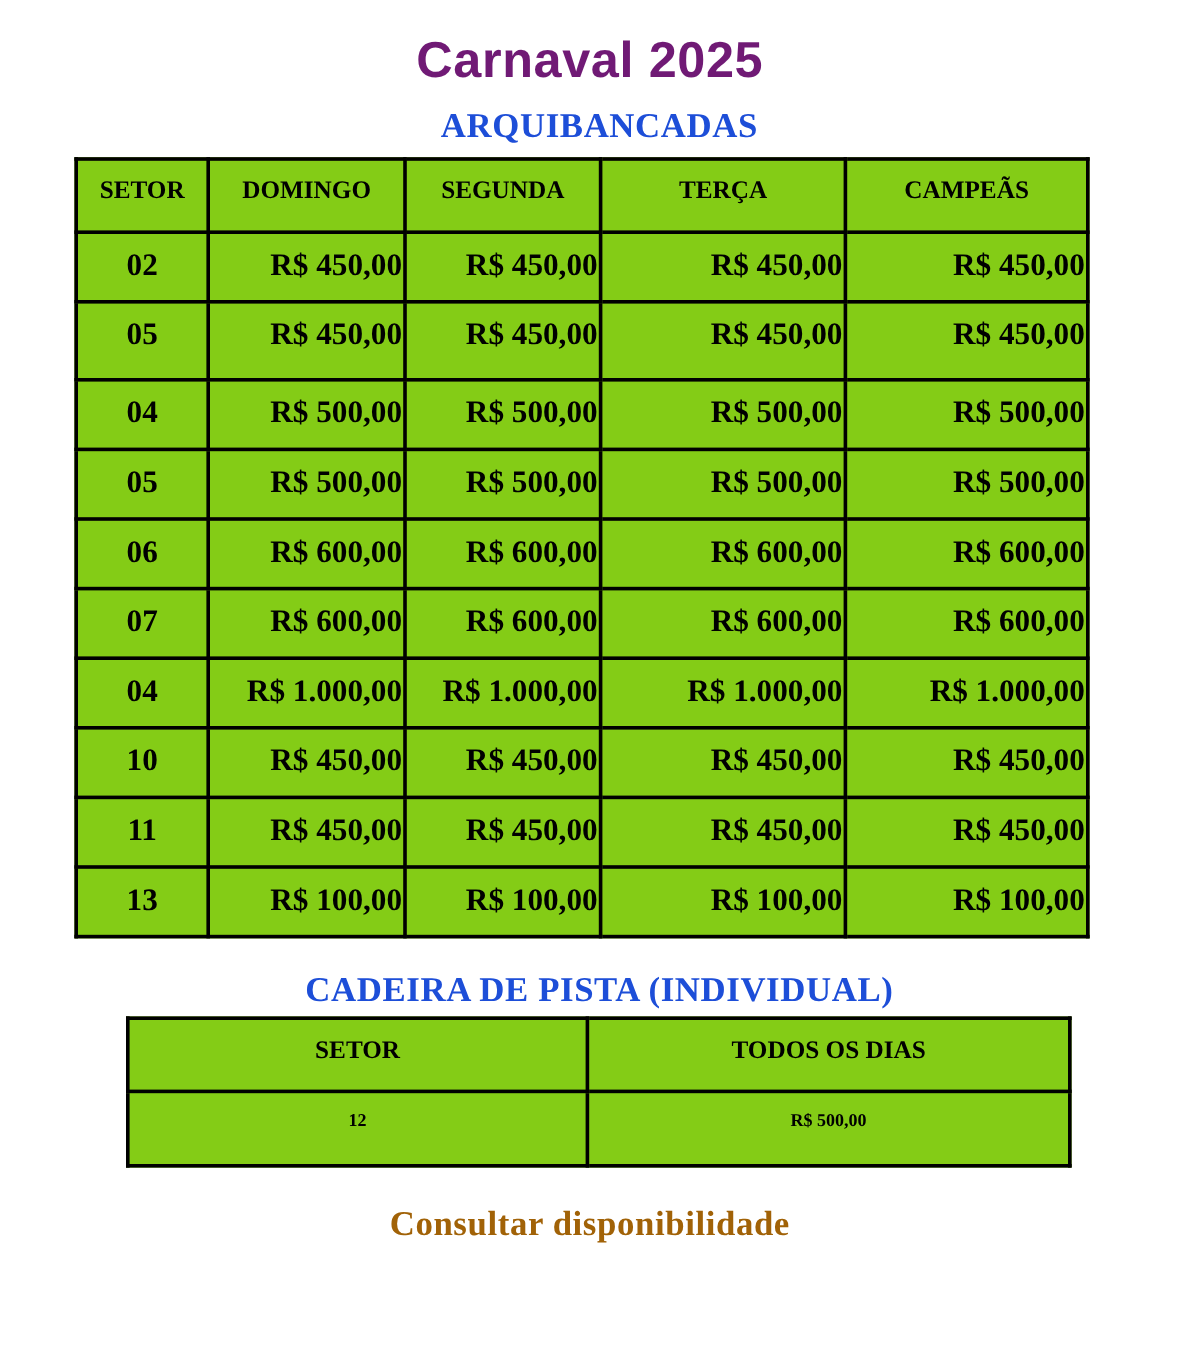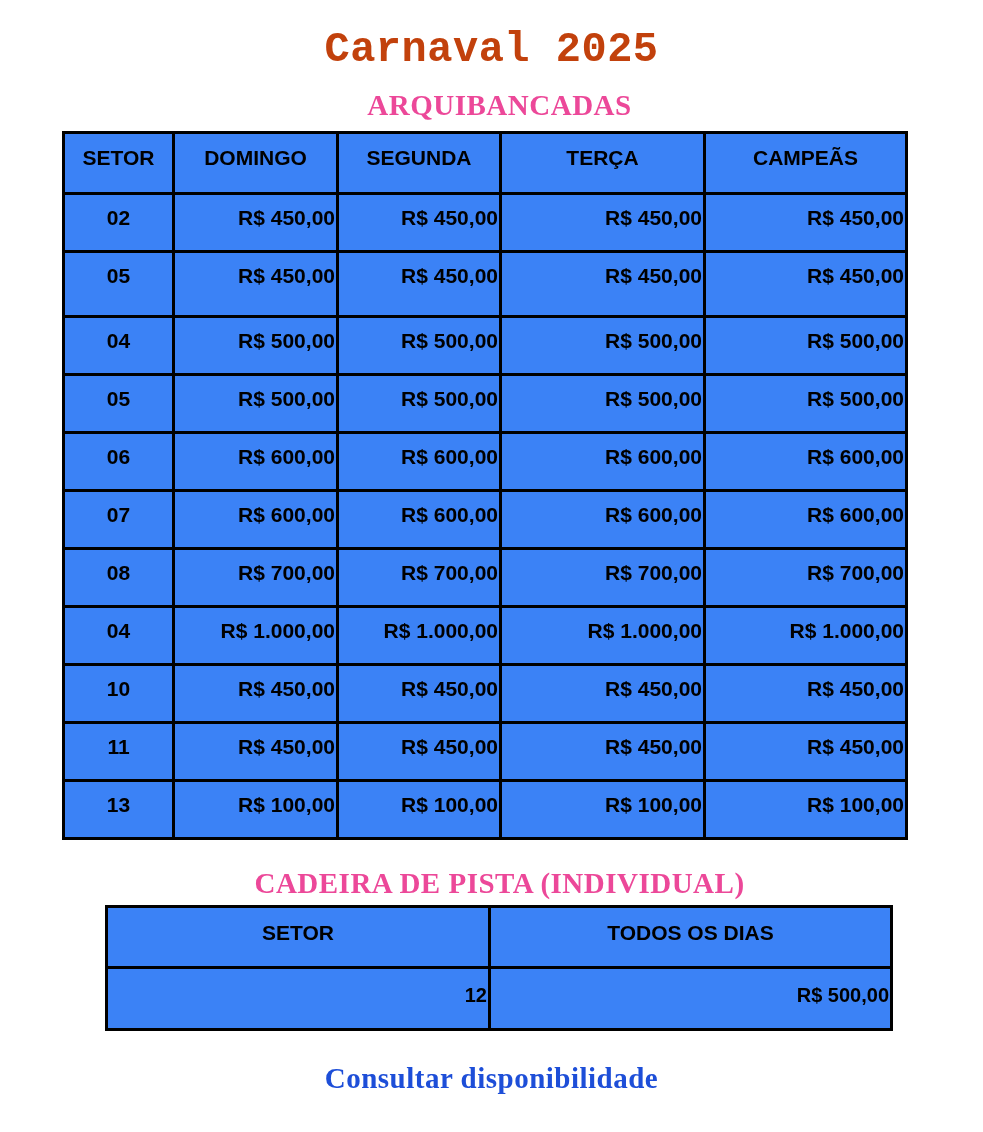--- a/index.html
+++ b/index.html
@@ -21,31 +21,32 @@
     line-height: 1.15;
     font-weight: bold;
     letter-spacing: 0.5px;
   }
   .section-heading {
     font-family: "Liberation Serif", serif;
     font-weight: bold;
     font-size: 29px;
     line-height: 1.12;
     text-align: center;
-    color: #ec4899;
+    color: #1d4ed8;
     margin: 15px 0 0 16px;
     letter-spacing: 0.5px;
   }
   .cadeira-heading {
     margin-top: 27px;
   }
   table {
     border-collapse: collapse;
     table-layout: fixed;
-    background: #3b82f6;
+    background: #84cc16;
+    font-family: Liberation Serif, serif;
   }
   th, td {
     border: 3px solid #000000;
     vertical-align: top;
     overflow: hidden;
     white-space: nowrap;
   }
   
   .arq-table {
     margin: 9px 0 0 62px;
@@ -54,60 +55,60 @@
   .arq-table thead tr { height: 61px; }
   .arq-table tbody tr { height: 58px; }
   .arq-table tbody tr:nth-child(2) { height: 65px; }
   .arq-table th {
     font-size: 21px;
     font-weight: bold;
     text-align: center;
     padding-top: 12px;
   }
   .arq-table td {
-    font-size: 21px;
+    font-size: 26px;
     font-weight: bold;
     padding-top: 11px;
   }
   .arq-table td.setor { text-align: center; }
   .arq-table td.price { text-align: right; padding-left: 13px; }
   
   .cad-table {
     margin: 6px 0 0 105px;
     width: 785px;
   }
   .cad-table thead tr { height: 61px; }
   .cad-table tbody tr { height: 62px; }
   .cad-table th {
     font-size: 21px;
     font-weight: bold;
     text-align: center;
     padding-top: 13px;
   }
   .cad-table td {
-    font-size: 20px;
-    font-weight: bold;
-    text-align: right;
+    font-size: 15px;
+    font-weight: bold;
+    text-align: center;
     padding-top: 15px;
   }
   .footer-note {
     font-family: "Liberation Serif", serif;
     font-weight: bold;
     font-size: 29px;
     text-align: center;
     margin-top: 31px;
     letter-spacing: 0.5px;
   }
 </style>
 </head>
 <body>
 
 <div class="page">
 
-  <h1 class="page-title" style="color: #c2410c; font-family: Liberation Mono, monospace;">Carnaval 2025</h1>
+  <h1 class="page-title" style="color: #701a75;">Carnaval 2025</h1>
 
   <h2 class="section-heading">ARQUIBANCADAS</h2>
 
   <table class="arq-table">
     <colgroup>
       <col style="width:110px">
       <col style="width:164px">
       <col style="width:163px">
       <col style="width:204px">
       <col style="width:202px">
@@ -158,27 +159,20 @@
           <td class="price">R$ 600,00</td>
         </tr>
         <tr>
           <td class="setor">07</td>
           <td class="price">R$ 600,00</td>
           <td class="price">R$ 600,00</td>
           <td class="price">R$ 600,00</td>
           <td class="price">R$ 600,00</td>
         </tr>
         <tr>
-          <td class="setor">08</td>
-          <td class="price">R$ 700,00</td>
-          <td class="price">R$ 700,00</td>
-          <td class="price">R$ 700,00</td>
-          <td class="price">R$ 700,00</td>
-        </tr>
-        <tr>
           <td class="setor">04</td>
           <td class="price">R$ 1.000,00</td>
           <td class="price">R$ 1.000,00</td>
           <td class="price">R$ 1.000,00</td>
           <td class="price">R$ 1.000,00</td>
         </tr>
         <tr>
           <td class="setor">10</td>
           <td class="price">R$ 450,00</td>
           <td class="price">R$ 450,00</td>
@@ -216,15 +210,15 @@
         </tr>
     </thead>
     <tbody id="cad-body">
         <tr>
           <td>12</td>
           <td>R$ 500,00</td>
         </tr>
       </tbody>
   </table>
 
-  <div class="footer-note" style="color: #1d4ed8;">Consultar disponibilidade</div>
+  <div class="footer-note" style="color: #a16207;">Consultar disponibilidade</div>
 
 </div>
 
 </body></html>

